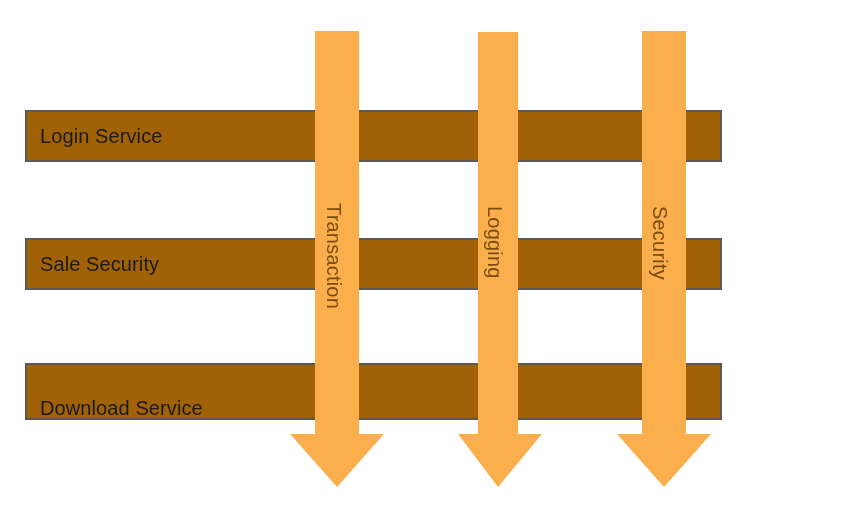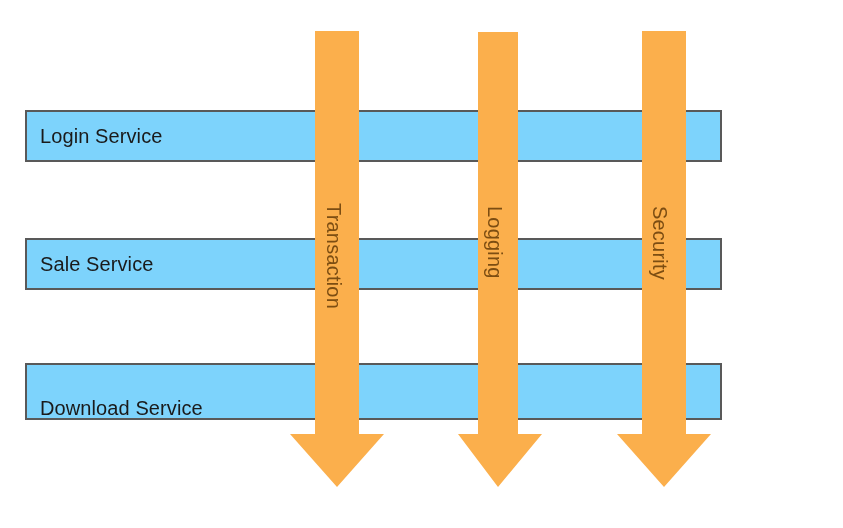--- a/index.html
+++ b/index.html
@@ -15,21 +15,21 @@
     width: 843px;
     height: 528px;
     background: #ffffff;
     overflow: hidden;
   }
 
   
   .service-box {
     position: absolute;
     box-sizing: border-box;
-    background: #7dd3fc;
+    background: #a16207;
     border: 2px solid #595959;
     display: flex;
     align-items: center;
     z-index: 1;
   }
   .service-label {
     font-size: 20px;
     line-height: 1;
     color: #1a1a1a;
     padding-left: 13px;
@@ -73,21 +73,21 @@
 </head>
 <body>
 
 <div id="canvas">
 
   <div class="service-box" id="box-login">
     <span class="service-label">Login Service</span>
   </div>
 
   <div class="service-box" id="box-sale">
-    <span class="service-label">Sale Service</span>
+    <span class="service-label">Sale Security</span>
   </div>
 
   <div class="service-box" id="box-download">
     <span class="service-label">Download Service</span>
   </div>
 
   <div class="concern-arrow" id="arrow-transaction">
     <svg width="94" height="456" viewBox="0 0 94 456" aria-hidden="true">
       <path d="M25,0 L69,0 L69,403 L94,403 L47,456 L0,403 L25,403 Z" fill="#fbaf4c"></path>
     </svg>

